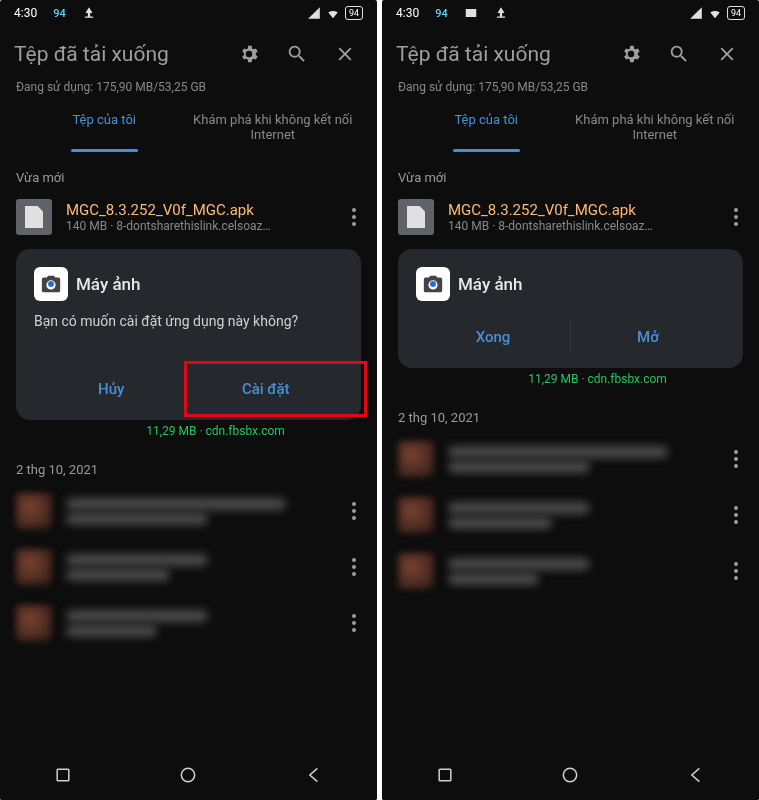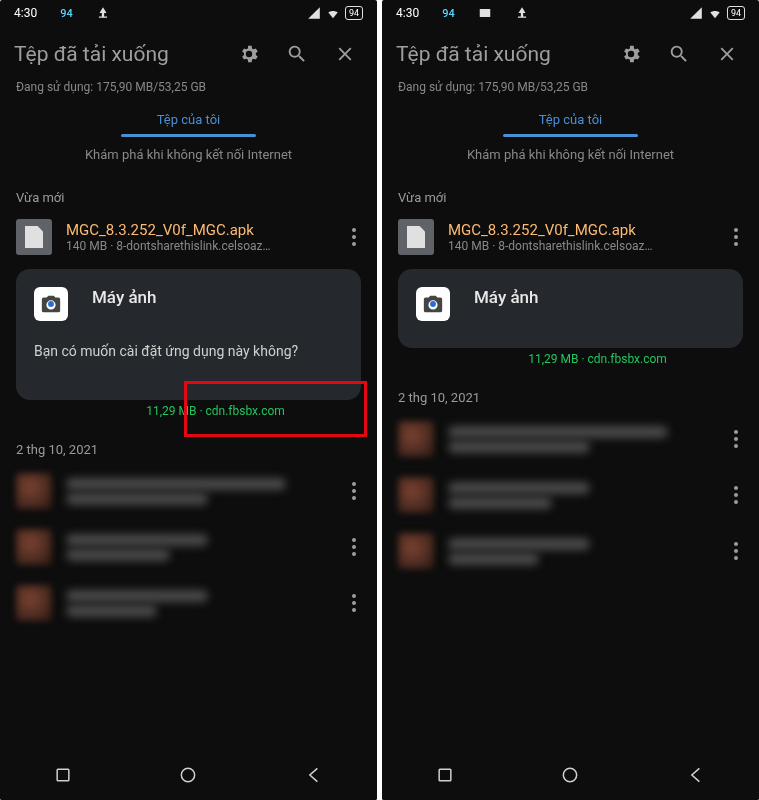--- a/index.html
+++ b/index.html
@@ -23,21 +23,21 @@
   }
   .statusbar {
     height: 26px;
     display: flex;
     justify-content: space-between;
     align-items: center;
     padding: 0 14px;
     font-size: 12px;
     color: #fff;
   }
-  .statusbar .left { display: flex; align-items: center; gap: 23px; }
+  .statusbar .left { display: flex; align-items: center; gap: 16px; }
   .statusbar .right { display: flex; align-items: center; gap: 5px; }
   .statusbar .num { color: #5dd3ff; font-weight: 500; font-size: 11px; }
   .statusbar svg { width: 14px; height: 14px; fill: #e0e0e0; }
   .statusbar .batt { border:1px solid #e0e0e0; border-radius:3px; padding:0 3px; font-size:9px; display:flex; align-items:center; height:14px;}
   .header {
     display: flex;
     align-items: center;
     padding: 10px 14px 6px 14px;
     gap: 12px;
   }
@@ -52,21 +52,20 @@
   }
   .header .iconbtn svg { width:22px; height:22px; fill:#9e9e9e; }
   .storage {
     font-size: 12px;
     color: #888;
     padding: 2px 16px 8px 16px;
   }
   .tabs {
     display: flex;
     padding: 0 20px;
-    flex-direction: column;
   }
   .tab {
     flex: 1;
     text-align: center;
     font-size: 13px;
     padding: 10px 4px;
     color: #888;
     position: relative;
   }
   .tab.active { color: #4a8fd6; }
@@ -95,21 +94,21 @@
   .overflow-btn .dots { display:flex; flex-direction:column; gap:3px; }
   .overflow-btn .dots span { width:4px; height:4px; background:#9e9e9e; border-radius:50%; }
 
   .dialog {
     margin: 6px 16px 4px 16px;
     background: #25282c;
     border-radius: 14px;
     padding: 18px 18px 6px 18px;
     position: relative;
   }
-  .dialog-head { display:flex; align-items:flex-start; gap:24px; margin-bottom:21px; }
+  .dialog-head { display:flex; align-items:center; gap:8px; margin-bottom:11px; }
   .app-icon {
     width:34px; height:34px; background:#fff; border-radius:6px;
     display:flex; align-items:center; justify-content:center;
   }
   .app-icon svg { width:22px; height:22px; }
   .dialog-title { font-size:17px; color:#e8e8e8; font-weight:500; }
   .dialog-body { font-size:14px; color:#d0d0d0; line-height:1.4; margin-bottom:14px; min-height:38px;}
   .dialog-actions {
     display:flex; justify-content:space-around; padding: 8px 0;
   }
@@ -219,20 +218,24 @@
       <div class="dialog-head">
         <div class="app-icon">
           <svg viewBox="0 0 24 24">
               <path fill="#2a6cd4" d="M12 15.2a3.2 3.2 0 100-6.4 3.2 3.2 0 000 6.4z"></path>
               <path fill="#444" d="M9 3L7.2 5H4a2 2 0 00-2 2v12a2 2 0 002 2h16a2 2 0 002-2V7a2 2 0 00-2-2h-3.2L15 3H9zm3 15a5 5 0 110-10 5 5 0 010 10z"></path>
             </svg>
         </div>
         <div class="dialog-title">Máy ảnh</div>
       </div>
       <div class="dialog-body">Bạn có muốn cài đặt ứng dụng này không?</div>
+      <div class="dialog-actions">
+        <div class="dialog-btn">Hủy</div>
+        <div class="dialog-btn">Cài đặt</div>
+      </div>
       <div class="highlight-box" style="left:168px; right:-6px; top:112px; height:56px;"></div>
     </div>
 
     <div class="stub-meta">11,29 MB · cdn.fbsbx.com</div>
 
     <div class="section-label">2 thg 10, 2021</div>
 
     <div class="blur-row">
       <div class="blur-thumb"></div>
       <div class="blur-lines">
@@ -362,20 +365,24 @@
     <div class="dialog">
       <div class="dialog-head">
         <div class="app-icon">
           <svg viewBox="0 0 24 24">
               <path fill="#2a6cd4" d="M12 15.2a3.2 3.2 0 100-6.4 3.2 3.2 0 000 6.4z"></path>
               <path fill="#444" d="M9 3L7.2 5H4a2 2 0 00-2 2v12a2 2 0 002 2h16a2 2 0 002-2V7a2 2 0 00-2-2h-3.2L15 3H9zm3 15a5 5 0 110-10 5 5 0 010 10z"></path>
             </svg>
         </div>
         <div class="dialog-title">Máy ảnh</div>
       </div>
+      <div class="dialog-actions sep">
+        <div class="dialog-btn">Xong</div>
+        <div class="dialog-btn">Mở</div>
+      </div>
     </div>
 
     <div class="stub-meta">11,29 MB · cdn.fbsbx.com</div>
 
     <div class="section-label">2 thg 10, 2021</div>
 
     <div class="blur-row">
       <div class="blur-thumb"></div>
       <div class="blur-lines">
           <div class="blur-line w1"></div>

